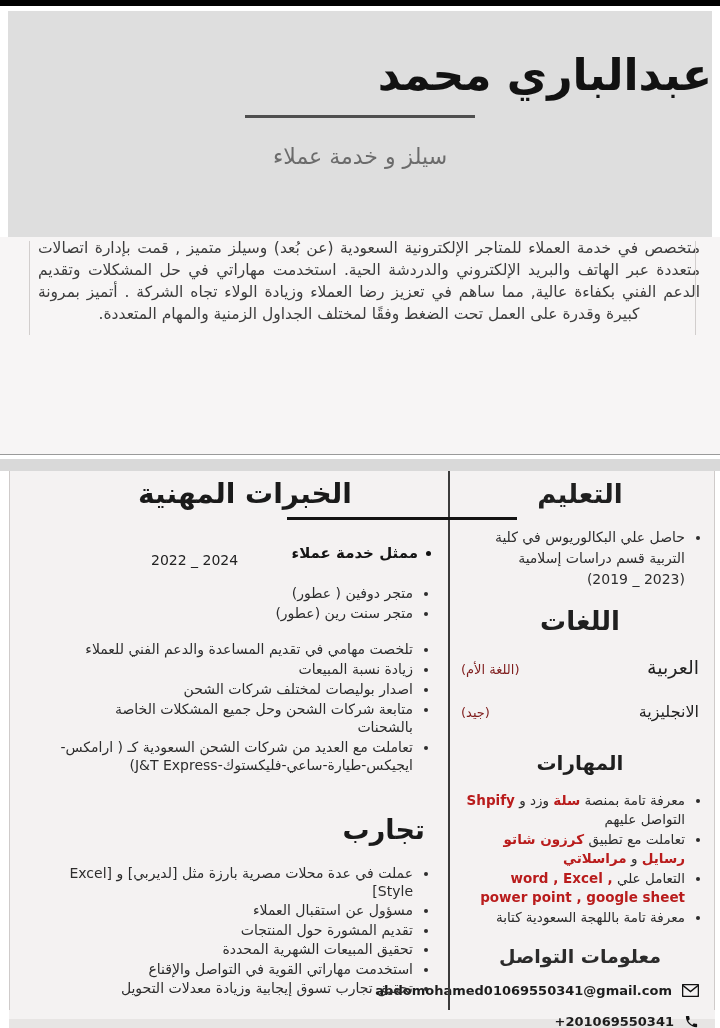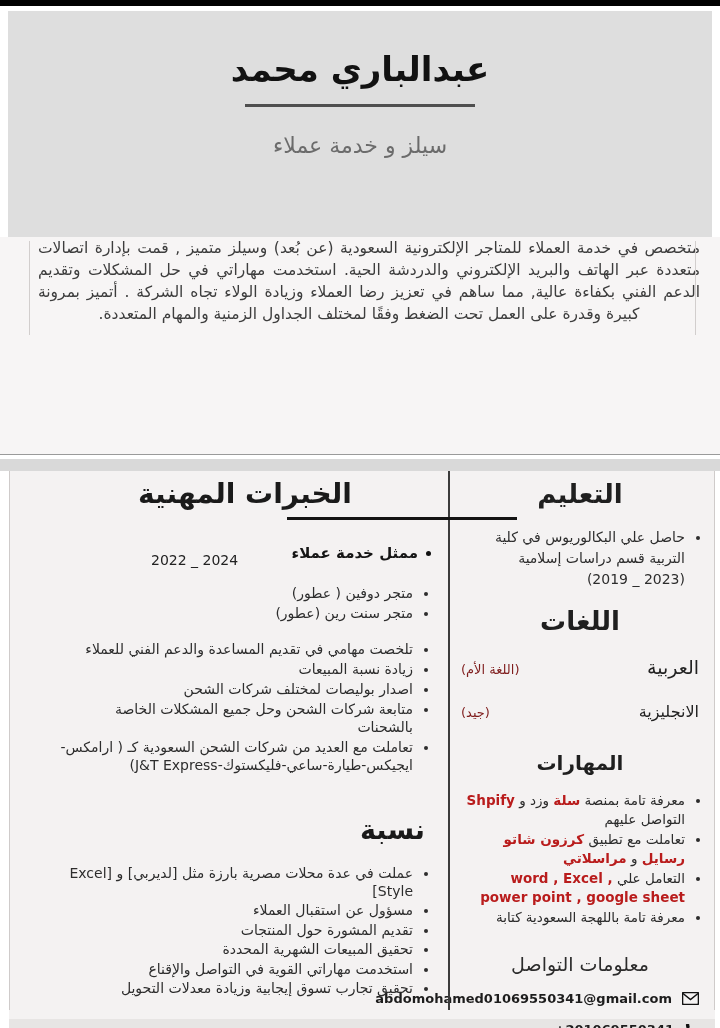--- a/index.html
+++ b/index.html
@@ -5,21 +5,21 @@
   html,body{margin:0;padding:0;background:#ffffff;}
   .page{
     width:720px;height:1028px;position:relative;overflow:hidden;
     background:#ffffff;direction:rtl;
     font-family:"DejaVu Sans", sans-serif;color:#2f2f2f;
   }
   
   .top-bar{height:6px;background:#000;}
   
   .header-card{margin:5px 8px 0 8px;height:226px;background:#dedede;text-align:center;box-sizing:border-box;}
-  .name{font-size:34px;font-weight:bold;color:#121212;padding-top:40px;line-height:1.1;}
+  .name{font-size:44px;font-weight:bold;color:#121212;padding-top:40px;line-height:1.1;text-align:right;}
   .name-underline{width:230px;height:3px;background:#4f4f4f;margin:16px auto 0 auto;}
   .subtitle{margin-top:26px;font-size:22px;color:#6b6b6b;}
   
   .about{height:217px;background:#f7f5f5;box-sizing:border-box;overflow:hidden;}
   .about-title{text-align:center;font-size:28px;font-weight:bold;color:#3a3a3a;margin:14px 0 8px 0;}
   .about-body-wrap{position:relative;}
   .side-line{position:absolute;width:1px;background:#d2cecd;top:4px;height:94px;}
   .side-line.left{left:29px;}
   .side-line.right{right:24px;}
   .about-body{margin:0 20px 0 38px;font-size:15.5px;line-height:22px;color:#3d3d3d;
@@ -45,21 +45,21 @@
   .lang-row{display:flex;justify-content:space-between;align-items:baseline;}
   .lang-row.first{margin-top:20px;}
   .lang-row.second{margin-top:24px;}
   .lang-name-ar{font-size:19px;color:#222;}
   .lang-name-en{font-size:16px;color:#222;}
   .lang-level{font-size:13px;color:#7f1d1d;}
   .skills-title{font-size:20px;margin-top:30px;}
   .skills-list{margin:16px 0 0 0;padding:0 14px 0 0;font-size:13.5px;line-height:19px;color:#2b2b2b;}
   .skills-list li{margin:0 0 1px 0;}
   .skills-list b{color:#b91c1c;margin-top:8px;}
-  .contact-title{font-size:19px;margin-top:26px;font-weight:normal;color:#2b2b2b;}
+  .contact-title{font-size:19px;margin-top:18px;font-weight:bold;color:#2b2b2b;}
   .contact-row{display:flex;align-items:center;margin-top:16px;}
   .contact-row .c-icon{flex:0 0 auto;margin-left:10px;display:inline-flex;}
   .contact-text{direction:ltr;font-size:13px;font-weight:600;color:#1d1d1d;white-space:nowrap;flex:1;text-align:right;}
   
   .col-exp{width:396px;box-sizing:border-box;padding:0 18px 0 6px;}
   .exp-title{font-size:28px;margin-top:6px;color:#1a1a1a;}
   .job-row{display:flex;justify-content:space-between;align-items:flex-start;margin-top:34px;padding-left:92px;}
   .job-bullet{display:flex;}
   .dot{width:5px;height:5px;border-radius:50%;background:#111;margin:7px 0 0 8px;flex:0 0 auto;}
   .job-title{font-weight:bold;font-size:15px;color:#161616;}
@@ -167,21 +167,21 @@
       </ul>
 
       <ul class="exp-list duties">
         <li>تلخصت مهامي في  تقديم المساعدة والدعم الفني للعملاء</li>
         <li>زيادة نسبة المبيعات</li>
         <li>اصدار بوليصات لمختلف شركات الشحن</li>
         <li>متابعة شركات الشحن وحل جميع المشكلات الخاصة بالشحنات</li>
         <li>تعاملت مع العديد من شركات الشحن السعودية كـ ( ارامكس-ايجيكس-طيارة-ساعي-فليكستوك-J&amp;T Express)</li>
       </ul>
 
-      <div class="sec-title sales-title">نسبة</div>
+      <div class="sec-title sales-title">تجارب</div>
       <ul class="exp-list sales">
         <li>عملت في عدة محلات مصرية بارزة مثل [لديربي]  و [Excel Style]</li>
         <li>مسؤول عن استقبال العملاء</li>
         <li>تقديم المشورة حول المنتجات</li>
         <li>تحقيق المبيعات الشهرية المحددة</li>
         <li>استخدمت مهاراتي القوية في التواصل والإقناع</li>
         <li>تحقيق تجارب تسوق إيجابية وزيادة معدلات التحويل</li>
       </ul>
     </div>
   </div>

